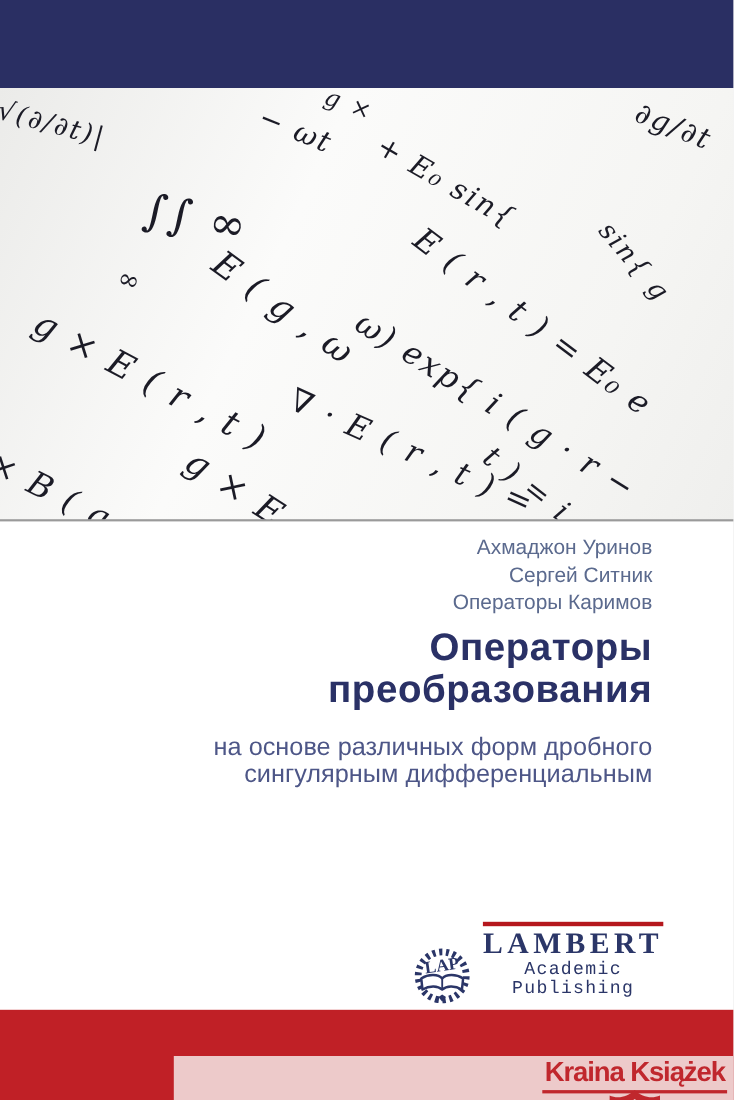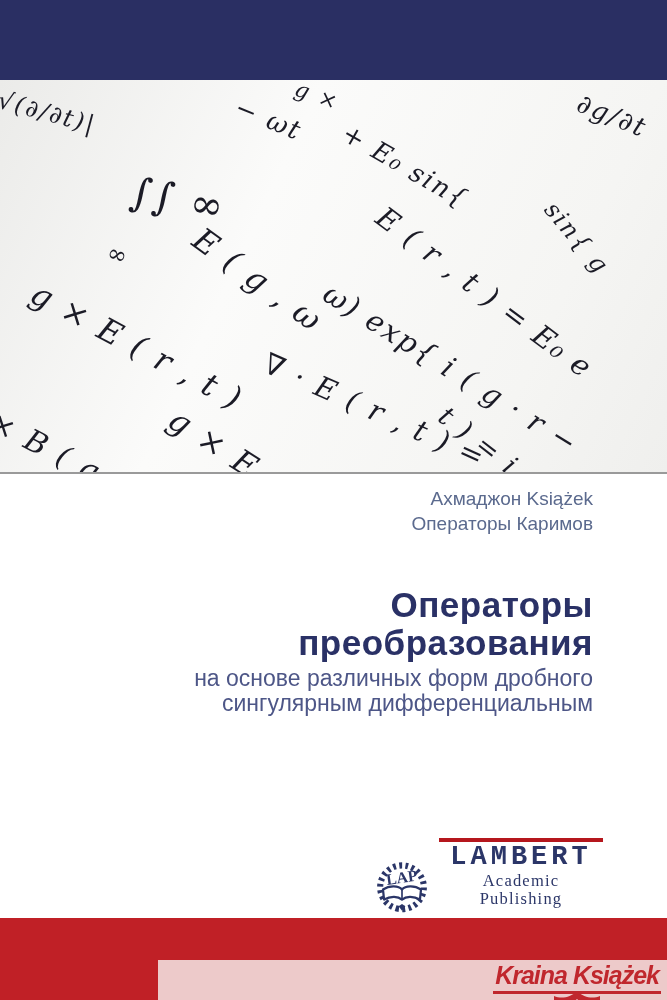--- a/index.html
+++ b/index.html
@@ -28,44 +28,43 @@
   }
   
   .authors{
     position:absolute;right:74px;top:486px;text-align:right;
     font-size:19px;line-height:25px;color:#5b6a8e;
   }
   .title{
     position:absolute;right:74px;top:570px;text-align:right;
     font-size:35px;line-height:38px;font-weight:bold;color:#2a3166;
     letter-spacing:0.5px;
-    margin-top:16px;
   }
   .subtitle{
     position:absolute;right:74px;top:666px;text-align:right;
     font-size:23px;line-height:25px;color:#4d5687;margin-left:48px;
   }
   
   .logo{position:absolute;left:374px;top:838px;display:flex;align-items:center;gap:9px;}
   .logo-emblem{width:56px;height:56px;}
   .logo-text{width:164px;display:flex;flex-direction:column;}
   .logo-rule{height:4px;background:#b5171d;}
   .logo-name{
-    font-family:Liberation Mono, monospace;font-weight:bold;color:#2b3668;
+    font-family:Liberation Serif, serif;font-weight:bold;color:#2b3668;
     font-size:27px;line-height:30px;letter-spacing:4px;text-align:center;
   }
   .logo-tagline{
-    font-family:Liberation Serif, serif;color:#2b3668;
+    font-family:Liberation Mono, monospace;color:#2b3668;
     font-size:16.5px;line-height:18px;letter-spacing:1.2px;text-align:center;
     margin-bottom:19px;
   }
   
   .redband{position:absolute;left:0;bottom:0;width:667px;height:82px;background:#c02026;}
   .watermark-box{
-    position:absolute;left:158px;right:0;bottom:0;height:40px;background:#edcaca;font-style:italic;
+    position:absolute;left:158px;right:0;bottom:0;height:40px;background:#edcaca;
   }
   .watermark{
     position:absolute;right:6px;top:1px;text-align:right;
     color:#c0272d;font-weight:bold;font-size:25px;letter-spacing:-1px;
     border-bottom:3px solid #c0272d;padding:0 2px 1px 2px;
   }
   .watermark-book{
     position:absolute;left:50%;transform:translateX(-50%);bottom:-14px;
     width:46px;height:14px;
   }
@@ -91,21 +90,22 @@
     <div class="formula" style="left:42px;  top:194px; font-size:32px; transform:rotate(28deg);">g × E ( r , t )</div>
     <div class="formula" style="left:335px; top:196px; font-size:29px; transform:rotate(32deg);">ω) exp{ i ( g · r −</div>
     <div class="formula" style="left:272px; top:266px; font-size:29px; transform:rotate(24deg);">∇ · E ( r , t ) =</div>
     <div class="formula" style="left:182px; top:320px; font-size:32px; transform:rotate(33deg);">g × E ( g ,</div>
     <div class="formula" style="left:0px;   top:324px; font-size:30px; transform:rotate(27deg);">× B ( g , ω ) + i ω/c</div>
     <div class="formula" style="left:452px; top:320px; font-size:27px; transform:rotate(38deg);">t ) = i g r × E</div>
 
   </div>
 
   <div class="authors">
-    <div>Ахмаджон Książek</div>
+    <div>Ахмаджон Уринов</div>
+    <div>Сергей Ситник</div>
     <div>Операторы Каримов</div>
   </div>
 
   <div class="title">
     <div>Операторы</div>
     <div>преобразования</div>
   </div>
 
   <div class="subtitle">
     <div>на основе различных форм дробного</div>

